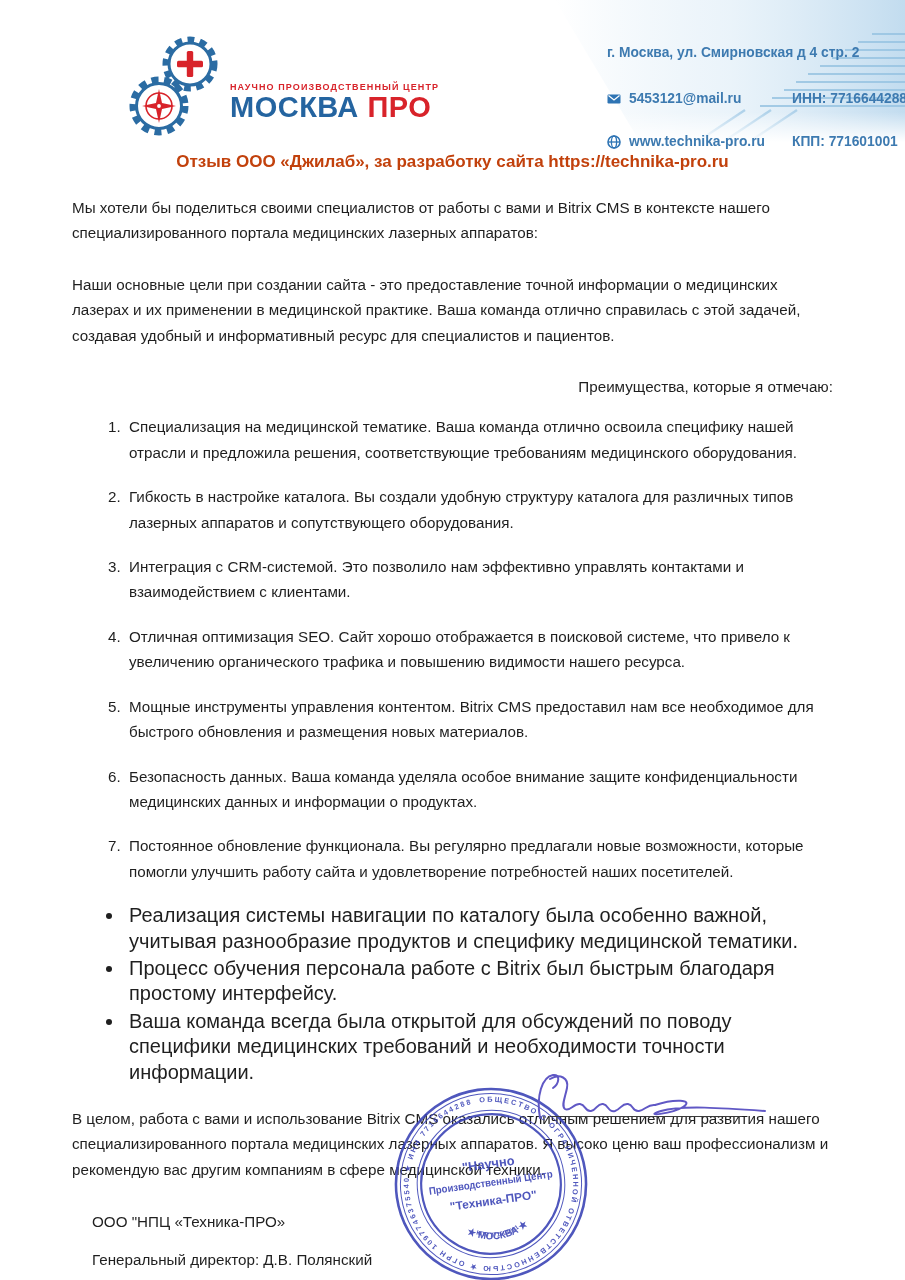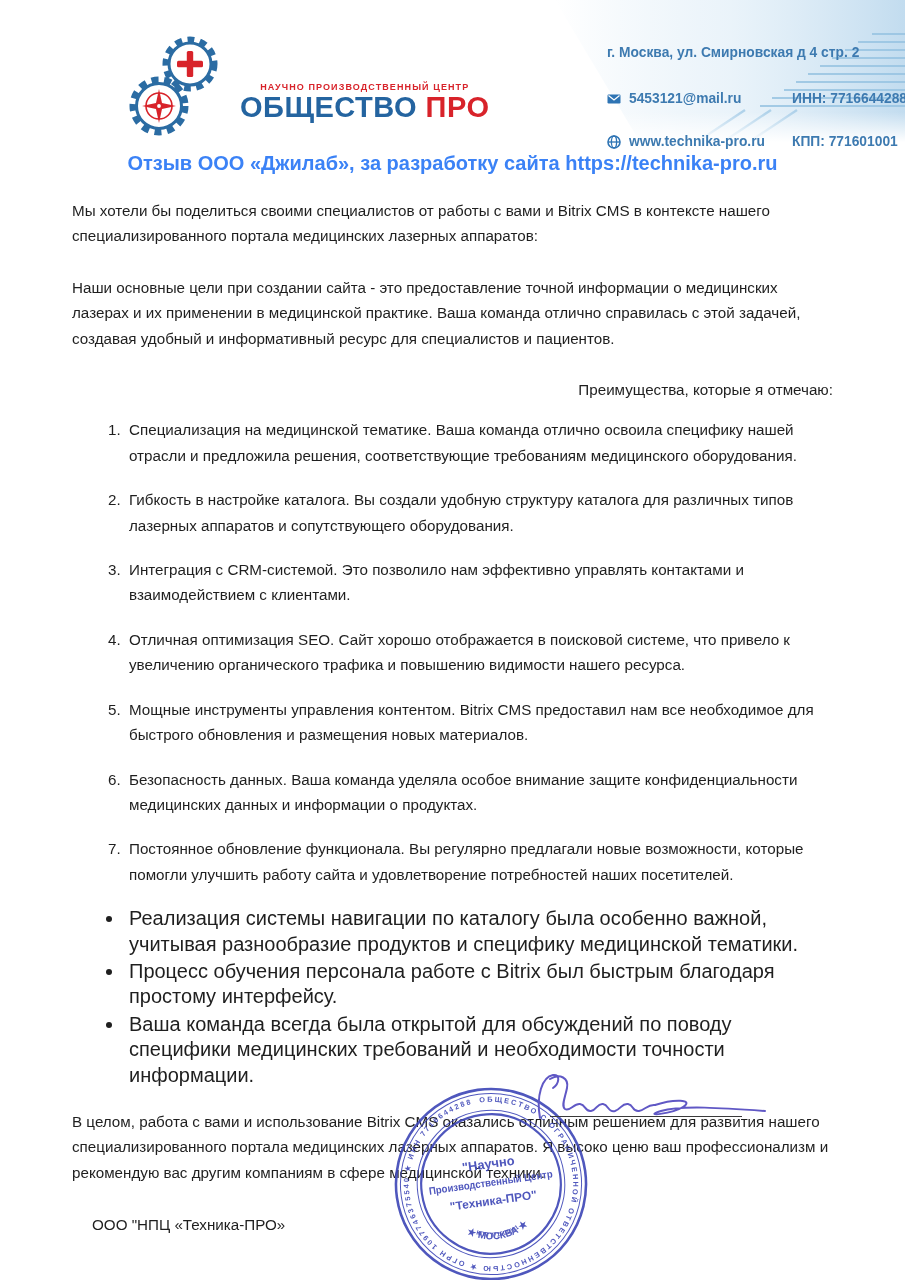--- a/index.html
+++ b/index.html
@@ -7,35 +7,35 @@
   .page {
     position:relative; width:905px; height:1280px; margin:0 auto;
     background:#ffffff; overflow:hidden;
     font-family:"Liberation Sans", sans-serif; color:#1f1f1f;
   }
   
   .letterhead { position:relative; width:905px; height:142px; }
   .hdr-bg { position:absolute; top:0; left:0; }
   .logo { position:absolute; left:128px; top:34px; display:flex; align-items:flex-end; }
   .logo-gears { width:96px; height:104px; flex:0 0 auto; }
-  .logo-text { margin-left:16px; padding-bottom:16px;text-align:center; }
+  .logo-text { margin-left:6px; padding-bottom:16px; }
   .logo-orgtype { color:#d8232a; font-size:9px; font-weight:bold; letter-spacing:1.1px; white-space:nowrap; }
   .logo-name { font-size:29px; font-weight:bold; letter-spacing:0.5px; line-height:1.05; white-space:nowrap; }
   .logo-name .nm1 { color:#2464a0; }
   .logo-name .nm2 { color:#d8232a; }
   .contacts { position:absolute; left:607px; top:42px; width:305px; color:#3d7ab0; font-size:13.8px; font-weight:bold; }
   .c-row { display:flex; align-items:center; height:21px; white-space:nowrap; }
   .c-ico { width:14px; height:14px; margin-right:8px; flex:0 0 auto; }
   .c-row.noicon { padding-left:0; }
   .c-cols { display:flex;margin-top:28px; }
   .c-left { width:185px; display:flex; align-items:center; }
   .c-left .c-ico { margin-right:8px; }
   
   .doc { padding:0 72px; width:905px; }
-  .doc-title { font-size:20px; font-weight:bold; text-align:center; margin-top:10px; color:#3b82f6; }
+  .doc-title { font-size:17px; font-weight:bold; text-align:center; margin-top:10px; color:#c2410c; }
   .doc p { font-size:15.2px; line-height:25.4px; }
   .p-intro  { margin-top:23px; }
   .p-goals  { margin-top:26px; }
   .p-advhead{ margin-top:26px;text-align:right; }
   ol.advantages { margin:15px 0 0 0; padding-left:53px; }
   ol.advantages li { font-size:15.2px; line-height:25.4px; margin-bottom:19px; padding-left:4px; }
   .p-moments { margin-top:5px; }
   ul.moments { margin:15px 0 0 0; padding-left:53px; list-style-type:disc; }
   ul.moments li { font-size:20px; line-height:25.4px; margin-bottom:2px; padding-left:4px; }
   .p-closing { margin-top:21px; }
@@ -99,21 +99,21 @@
         <g>
           <circle cx="31" cy="72" r="25" fill="none" stroke="#2b6ca3" stroke-width="9" stroke-dasharray="6.8 5.4"></circle>
           <circle cx="31" cy="72" r="22.5" fill="#ffffff" stroke="#2b6ca3" stroke-width="3"></circle>
           <circle cx="31" cy="72" r="13" fill="none" stroke="#d8232a" stroke-width="1.6"></circle>
           <polygon points="31,55 34,69 48,72 34,75 31,89 28,75 14,72 28,69" fill="#d8232a"></polygon>
           <circle cx="31" cy="72" r="2.6" fill="#ffffff" stroke="#d8232a" stroke-width="1.4"></circle>
         </g>
       </svg>
       <div class="logo-text">
         <div class="logo-orgtype">НАУЧНО ПРОИЗВОДСТВЕННЫЙ ЦЕНТР</div>
-        <div class="logo-name"><span class="nm1">ОБЩЕСТВО</span>&nbsp;<span class="nm2">ПРО</span></div>
+        <div class="logo-name"><span class="nm1">МОСКВА</span>&nbsp;<span class="nm2">ПРО</span></div>
       </div>
     </div>
 
     <div class="contacts">
       <div class="c-row noicon">г. Москва, ул. Смирновская д 4 стр. 2</div>
       <div class="c-cols">
         <div class="c-left">
           <svg class="c-ico" viewBox="0 0 14 14">
             <rect x="0.5" y="2.5" width="13" height="9" rx="1.2" fill="#2e74b4"></rect>
             <polyline points="1.5,3.5 7,8 12.5,3.5" fill="none" stroke="#ffffff" stroke-width="1.2"></polyline>
@@ -155,20 +155,21 @@
 
 
     <ul class="moments">
       <li>Реализация системы навигации по каталогу была особенно важной, учитывая разнообразие продуктов и специфику медицинской тематики.</li>
       <li>Процесс обучения персонала работе с Bitrix был быстрым благодаря простому интерфейсу.</li>
       <li>Ваша команда всегда была открытой для обсуждений по поводу специфики медицинских требований и необходимости точности информации.</li>
     </ul>
 
     <p class="p-closing">В целом, работа с вами и использование Bitrix CMS оказались отличным решением для развития нашего специализированного портала медицинских лазерных аппаратов. Я высоко ценю ваш профессионализм и рекомендую вас другим компаниям в сфере медицинской техники.</p>
     <p class="p-company">ООО "НПЦ «Техника-ПРО»</p>
+    <p class="p-director">Генеральный директор: Д.В. Полянский</p>
   </main>
 
   <svg class="stamp" viewBox="0 0 200 200">
     <circle cx="100" cy="100" r="96" fill="none" stroke="#3c45b6" stroke-width="2.6"></circle>
     <circle cx="100" cy="100" r="91.5" fill="none" stroke="#3c45b6" stroke-width="1"></circle>
     <circle cx="100" cy="100" r="74.5" fill="none" stroke="#3c45b6" stroke-width="1"></circle>
     <circle cx="100" cy="100" r="70.5" fill="none" stroke="#3c45b6" stroke-width="2.2"></circle>
     <defs>
       <path id="oring" d="M 100,17 a 83,83 0 1 1 -0.01,0"></path>
       <path id="moskva" d="M 47,118 A 56,56 0 0 0 153,118"></path>

